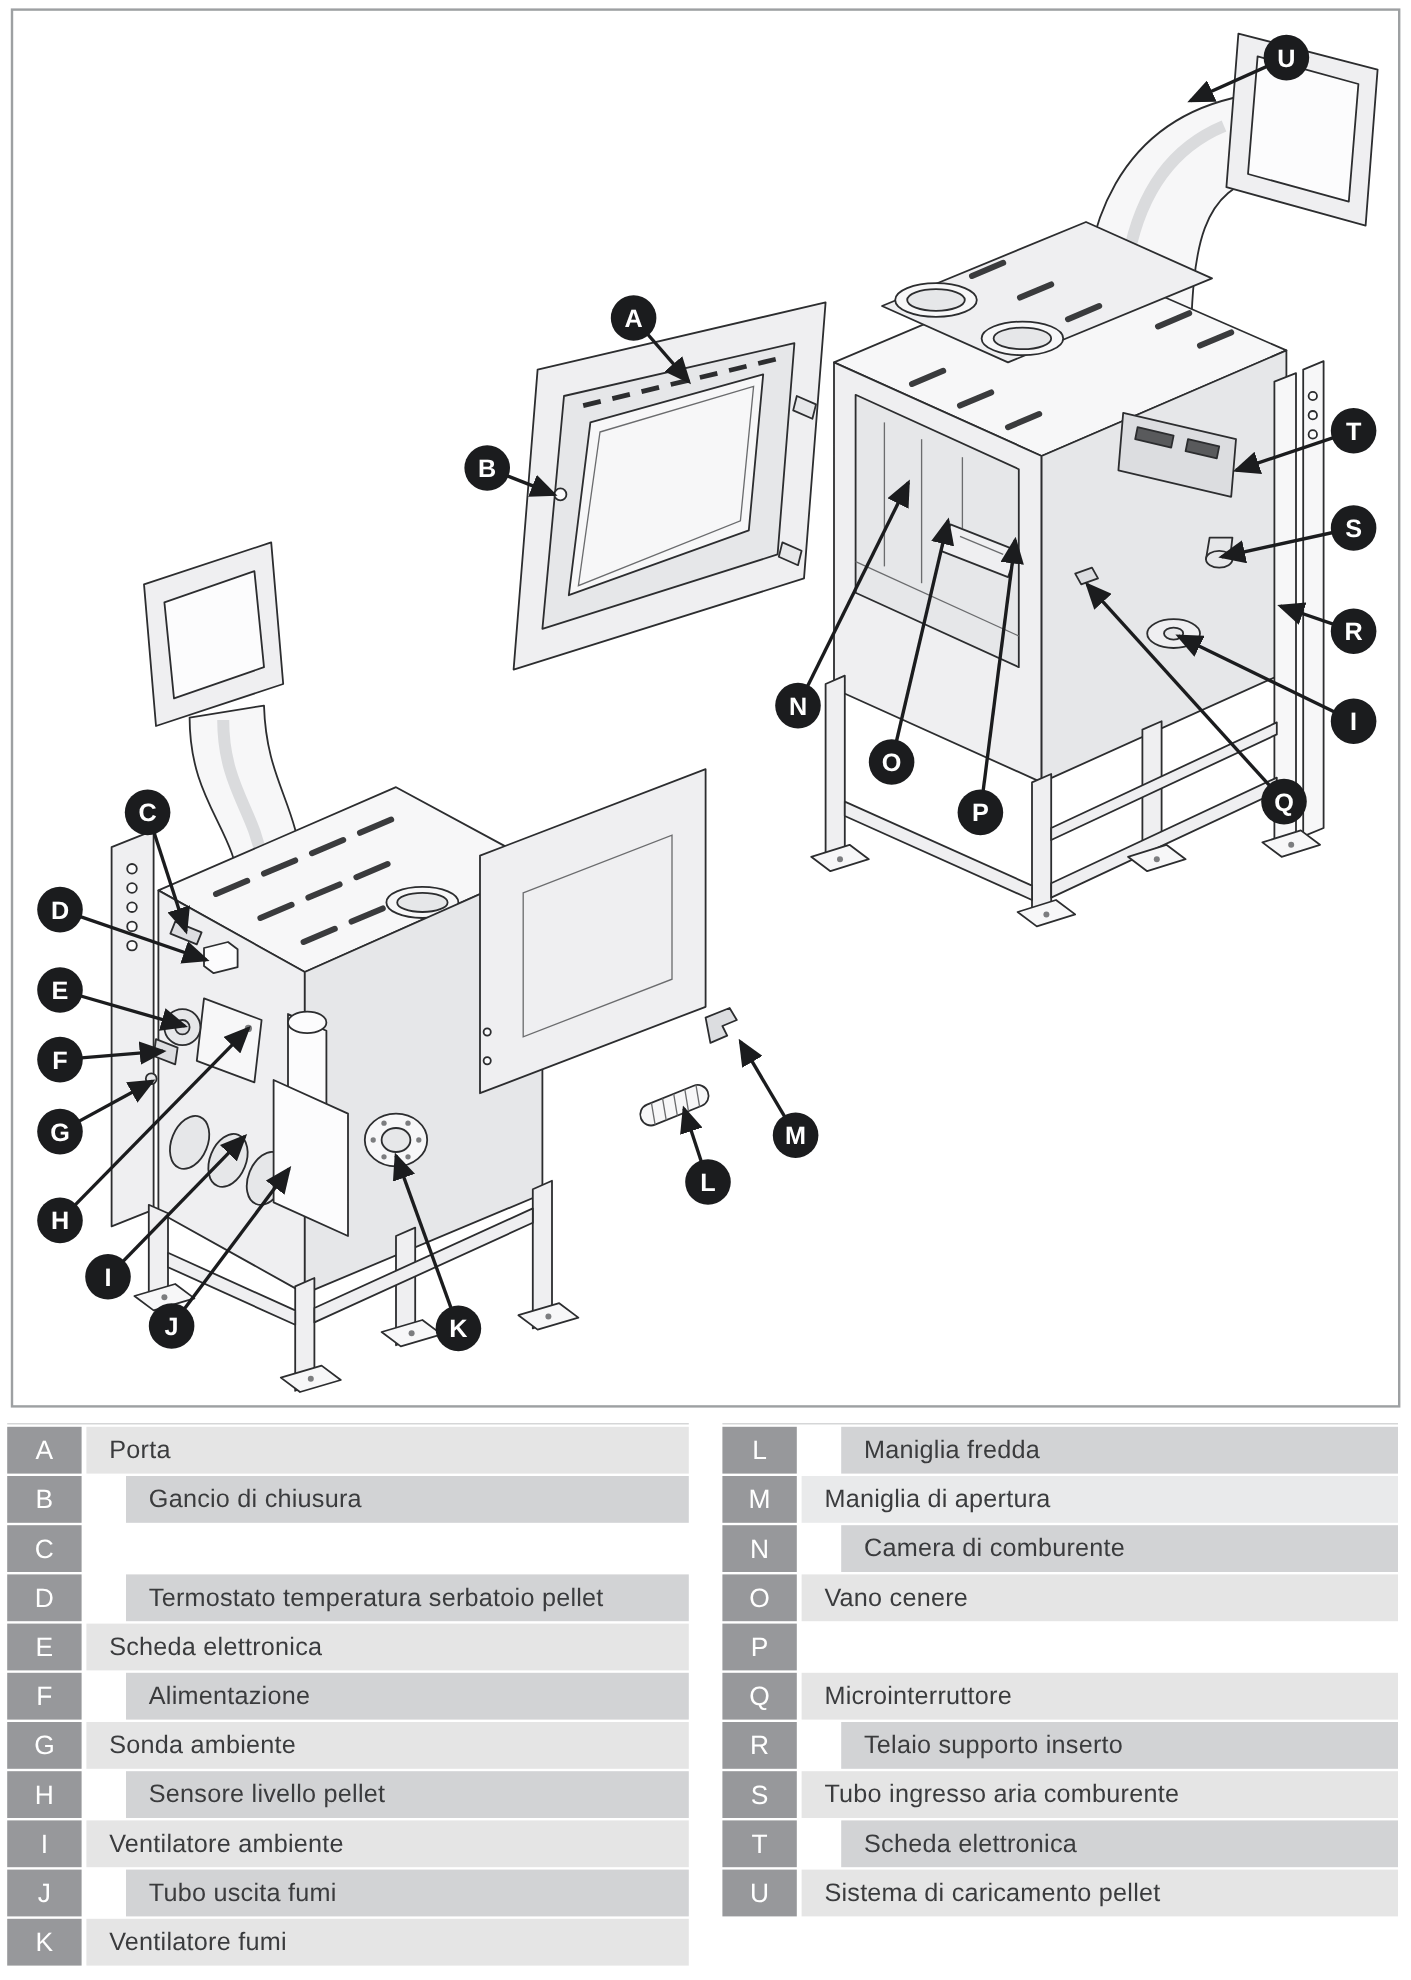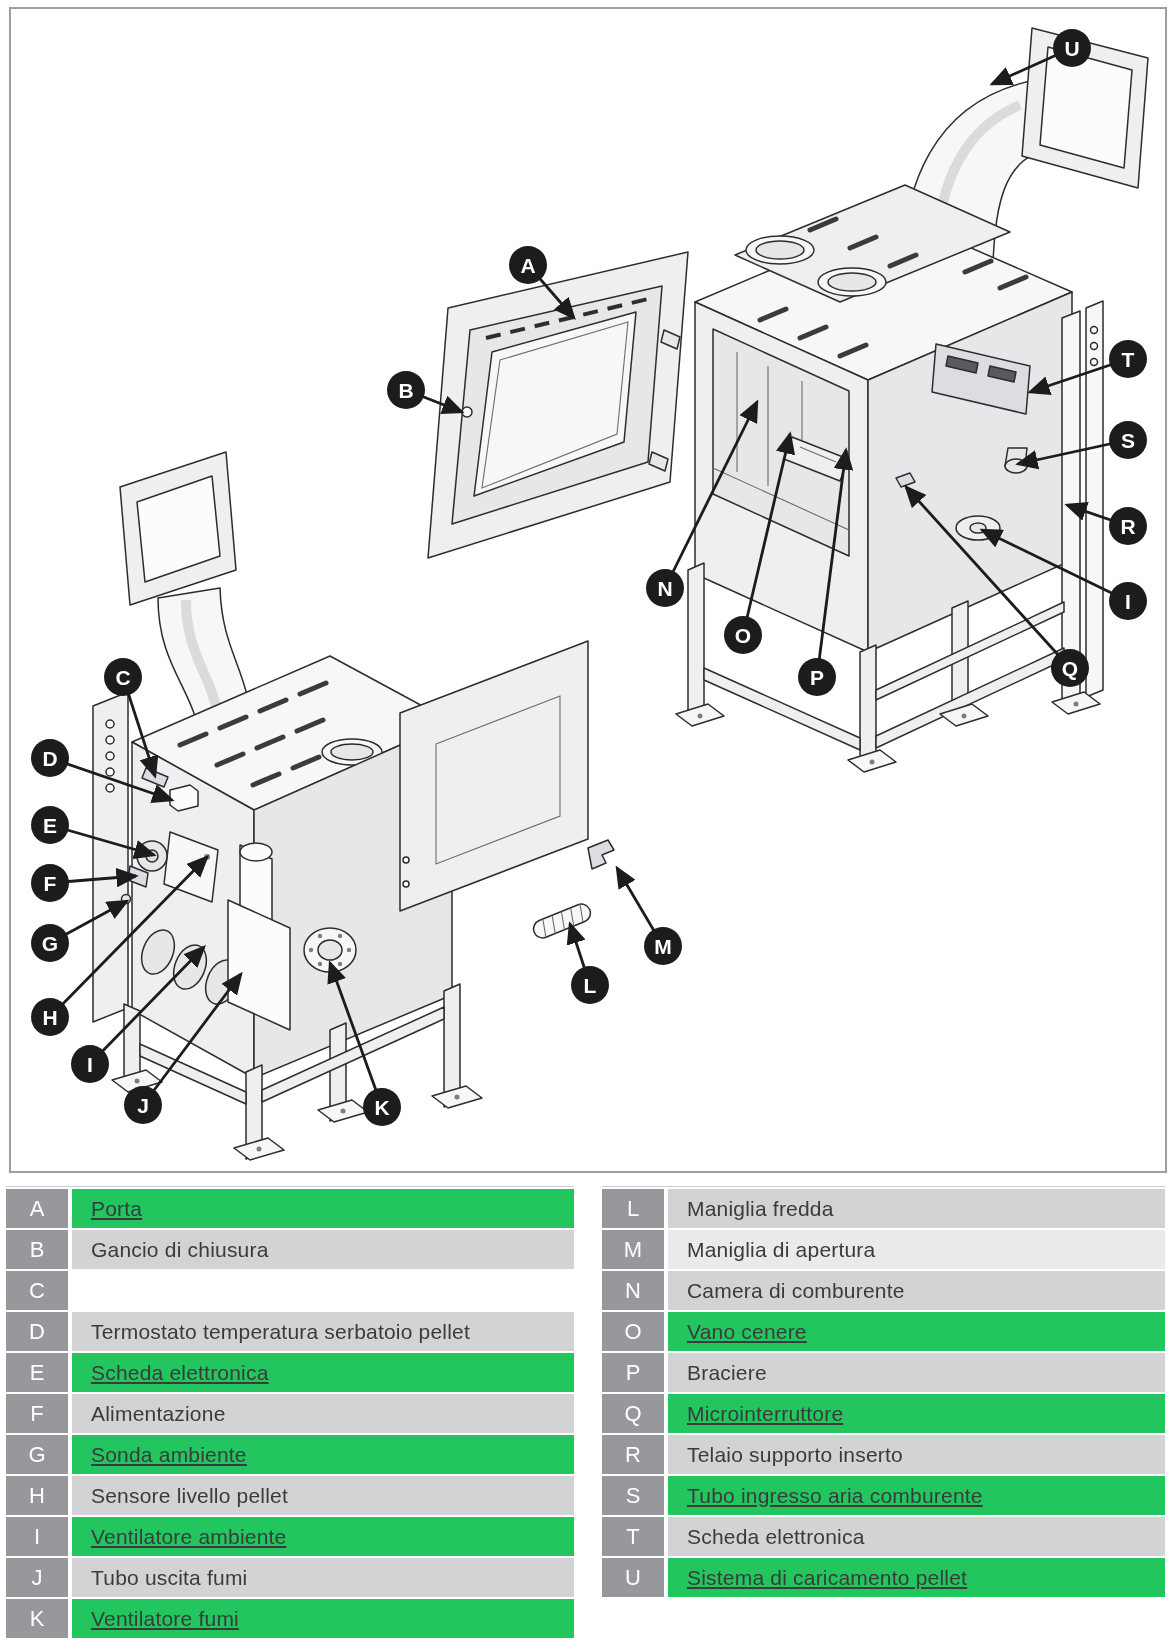--- a/index.html
+++ b/index.html
@@ -27,22 +27,22 @@
   .dot{fill:#7c7d7f;}
   
   .legend-col{position:absolute;top:1186px;border-top:1px solid #cbccce;padding-top:2px;}
   .legend-col.left{left:6px;width:568px;}
   .legend-col.right{left:602px;width:563px;}
   .legend-row{display:flex;height:39px;margin-bottom:2px;}
   .key{width:62px;margin-right:4px;background:#97989b;color:#ffffff;font-size:22px;
        display:flex;align-items:center;justify-content:center;flex:none;}
   .val{flex:1;padding-left:19px;display:flex;align-items:center;font-size:21px;
        color:#3a3b3d;letter-spacing:.2px;white-space:nowrap;}
-  .tone-white .val{background:#22c55e;text-decoration:underline;}
-  .tone-gray  .val{background:#d2d3d5;}
+  .tone-white .val{background:#e5e5e5;}
+  .tone-gray  .val{background:#d2d3d5;margin-left:33px;}
   .tone-light .val{background:#e9eaeb;}
 </style>
 </head>
 <body>
 
 <svg id="diagram" width="1176" height="1180" viewBox="0 0 1176 1180">
   <defs>
     <marker id="arrow" markerWidth="8" markerHeight="7" refX="7" refY="3.5" orient="auto">
       <path d="M0,0 L8,3.5 L0,7 Z" fill="#1b1c1e"></path>
     </marker>
@@ -338,21 +338,20 @@
     <div class="legend-row tone-gray">
       <div class="key">N</div>
       <div class="val">Camera di comburente</div>
     </div>
     <div class="legend-row tone-white">
       <div class="key">O</div>
       <div class="val">Vano cenere</div>
     </div>
     <div class="legend-row tone-gray">
       <div class="key">P</div>
-      <div class="val">Braciere</div>
     </div>
     <div class="legend-row tone-white">
       <div class="key">Q</div>
       <div class="val">Microinterruttore</div>
     </div>
     <div class="legend-row tone-gray">
       <div class="key">R</div>
       <div class="val">Telaio supporto inserto</div>
     </div>
     <div class="legend-row tone-white">

